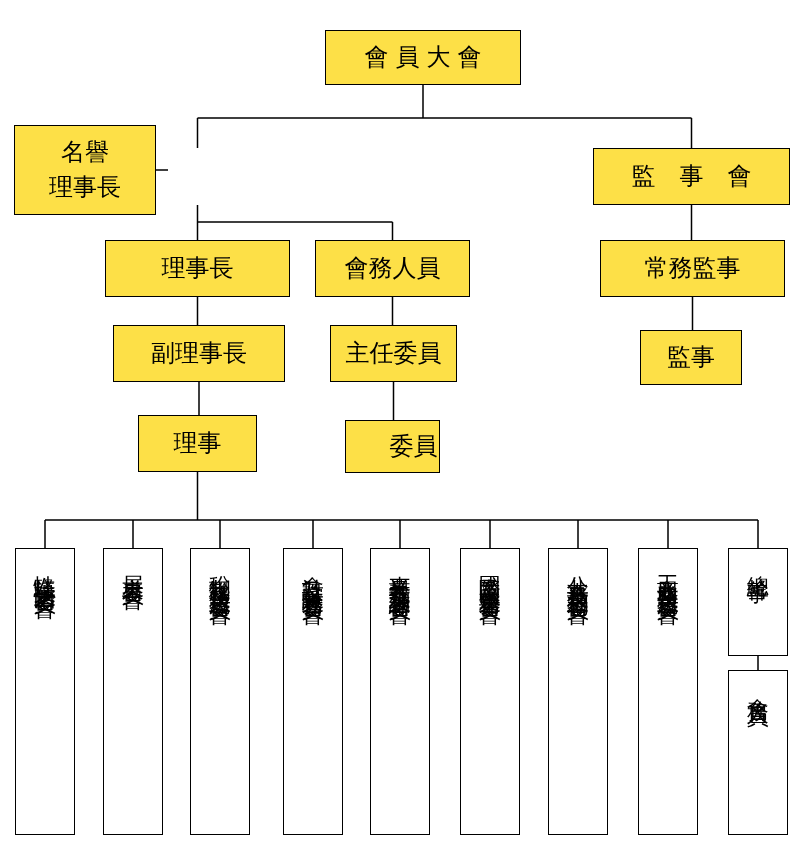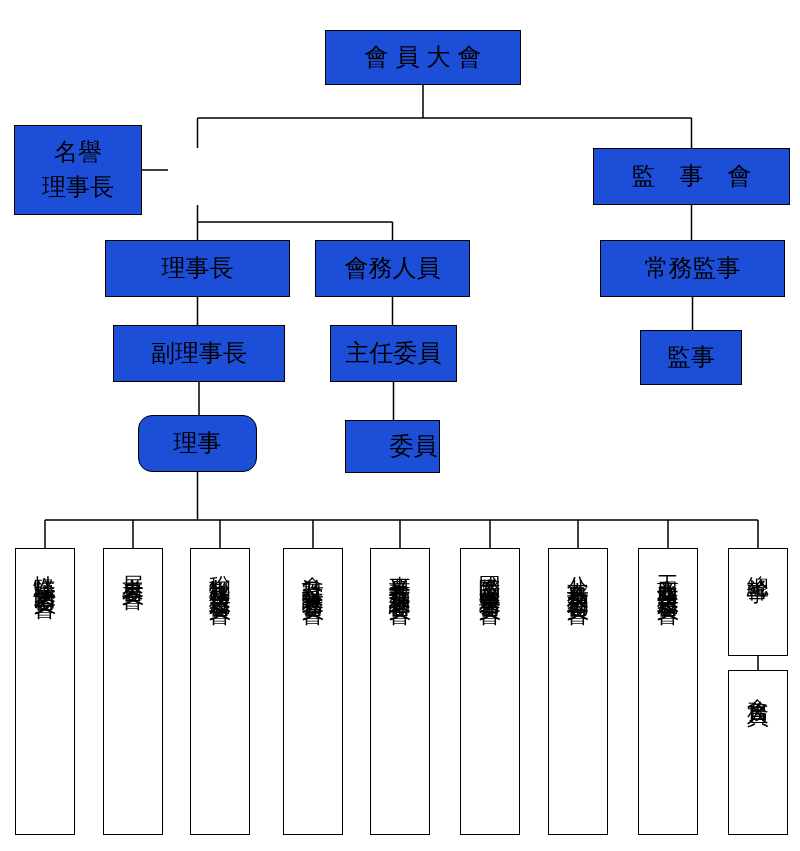--- a/index.html
+++ b/index.html
@@ -14,21 +14,21 @@
     overflow: hidden;
   }
   svg.lines {
     position: absolute;
     left: 0; top: 0;
     width: 800px; height: 851px;
   }
   .node {
     position: absolute;
     border: 1.5px solid #000;
-    background: #1d4ed8;
+    background: #fde047;
     display: flex;
     align-items: center;
     justify-content: center;
     font-size: 24px;
     text-align: center;
     white-space: pre-line;
     line-height: 1.45;
   }
   .node.spread { letter-spacing: 7px; padding-left: 7px; }
   .vnode {
@@ -77,39 +77,39 @@
              M400 520 V548
              M490 520 V548
              M578 520 V548
              M668 520 V548
              M758 520 V548
              M758 656 V670" stroke="#000000" stroke-width="1.5" fill="none"></path>
   </svg>
 
   <div class="node spread" style="left:325px; top:30px; width:196px; height:55px;">會員大會</div>
 
-  <div class="node" style="left:14px; top:125px; width:128px; height:90px;">名譽
+  <div class="node" style="left:14px; top:125px; width:142px; height:90px;">名譽
 理事長</div>
 
 
   <div class="node" style="left:593px; top:148px; width:197px; height:57px;text-align:right;">監　事　會</div>
 
   <div class="node" style="left:105px; top:240px; width:185px; height:57px;">理事長</div>
 
   <div class="node" style="left:315px; top:240px; width:155px; height:57px;">會務人員</div>
 
   <div class="node" style="left:600px; top:240px; width:185px; height:57px;">常務監事</div>
 
   <div class="node" style="left:113px; top:325px; width:172px; height:57px;">副理事長</div>
 
   <div class="node" style="left:640px; top:330px; width:102px; height:55px;">監事</div>
 
   <div class="node" style="left:330px; top:325px; width:127px; height:57px;">主任委員</div>
 
-  <div class="node" style="left:138px; top:415px; width:119px; height:57px;border-radius:14px;">理事</div>
+  <div class="node" style="left:138px; top:415px; width:119px; height:57px;">理事</div>
 
   <div class="node" style="left:345px; top:420px; width:95px; height:53px;padding-left:42px;">委員</div>
 
   <div class="vnode" style="left:15px; top:548px; width:60px; height:287px;">
     <span>性騷擾防治委員會</span>
   </div>
 
   <div class="vnode" style="left:103px; top:548px; width:60px; height:287px;">
     <span>屏東委員會</span>
   </div>

